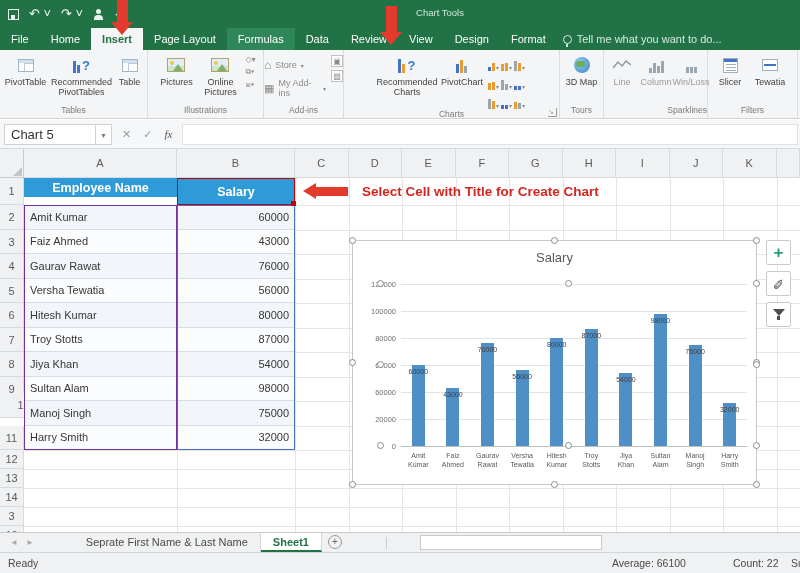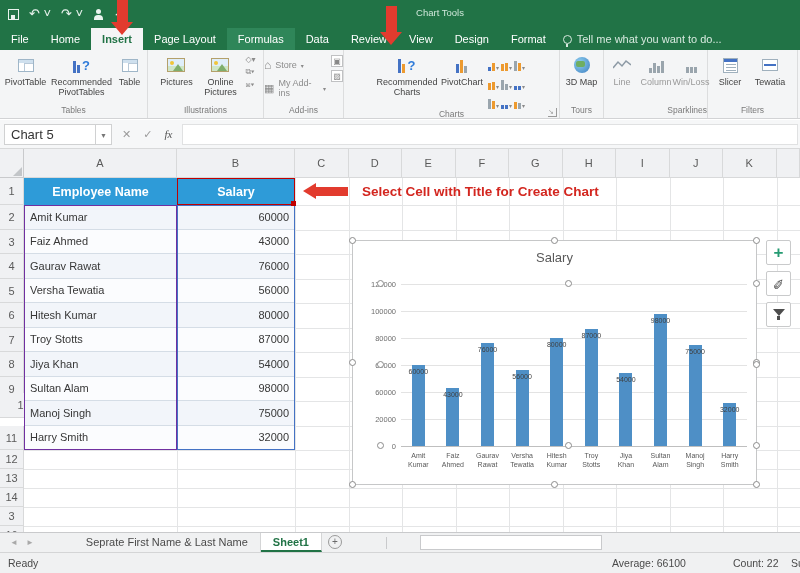--- a/index.html
+++ b/index.html
@@ -442,21 +442,21 @@
       <div class="abs gl" style="left: 24px; top: 178.5px; width: 776px; height: 1px;"></div>
       <div class="abs gl" style="left: 24px; top: 203px; width: 776px; height: 1px;"></div>
       <div class="abs gl" style="left: 24px; top: 227.5px; width: 776px; height: 1px;"></div>
       <div class="abs gl" style="left: 24px; top: 252px; width: 776px; height: 1px;"></div>
       <div class="abs gl" style="left: 24px; top: 276.5px; width: 776px; height: 1px;"></div>
       <div class="abs gl" style="left: 24px; top: 301px; width: 776px; height: 1px;"></div>
       <div class="abs gl" style="left: 24px; top: 320px; width: 776px; height: 1px;"></div>
       <div class="abs gl" style="left: 24px; top: 339px; width: 776px; height: 1px;"></div>
       <div class="abs gl" style="left: 24px; top: 358px; width: 776px; height: 1px;"></div>
       <div class="abs gl" style="left: 24px; top: 377px; width: 776px; height: 1px;"></div>
-      <div class="abs thdr" style="left: 24px; top: 29px; width: 153px; height: 27px; z-index: 5;">Employee Name</div>
+      <div class="abs thdr" style="left: 24px; top: 29px; width: 153px; height: 19px; z-index: 5;">Employee Name</div>
       <div class="abs thdr" style="left: 177px; top: 29px; width: 118px; height: 27px; z-index: 5; box-shadow: rgb(192, 0, 0) 0px 0px 0px 1px inset;">Salary</div>
       <div class="abs" style="left: 291px; top: 52px; width: 5px; height: 5px; background: rgb(192, 0, 0); z-index: 7;"></div>
       <div class="abs tcell" style="left: 24px; top: 56px; width: 153px; height: 24.5px; background: rgb(242, 245, 250); padding-left: 6px; z-index: 4; border-bottom: 1px solid rgb(213, 221, 230);">Amit Kumar</div>
       <div class="abs tcell" style="left: 177px; top: 56px; width: 118px; height: 24.5px; background: rgb(242, 245, 250); justify-content: flex-end; padding-right: 6px; z-index: 4; border-bottom: 1px solid rgb(213, 221, 230);">60000</div>
       <div class="abs tcell" style="left: 24px; top: 80.5px; width: 153px; height: 24.5px; background: rgb(251, 252, 254); padding-left: 6px; z-index: 4; border-bottom: 1px solid rgb(213, 221, 230);">Faiz Ahmed</div>
       <div class="abs tcell" style="left: 177px; top: 80.5px; width: 118px; height: 24.5px; background: rgb(251, 252, 254); justify-content: flex-end; padding-right: 6px; z-index: 4; border-bottom: 1px solid rgb(213, 221, 230);">43000</div>
       <div class="abs tcell" style="left: 24px; top: 105px; width: 153px; height: 24.5px; background: rgb(242, 245, 250); padding-left: 6px; z-index: 4; border-bottom: 1px solid rgb(213, 221, 230);">Gaurav Rawat</div>
       <div class="abs tcell" style="left: 177px; top: 105px; width: 118px; height: 24.5px; background: rgb(242, 245, 250); justify-content: flex-end; padding-right: 6px; z-index: 4; border-bottom: 1px solid rgb(213, 221, 230);">76000</div>
       <div class="abs tcell" style="left: 24px; top: 129.5px; width: 153px; height: 24.5px; background: rgb(251, 252, 254); padding-left: 6px; z-index: 4; border-bottom: 1px solid rgb(213, 221, 230);">Versha Tewatia</div>
       <div class="abs tcell" style="left: 177px; top: 129.5px; width: 118px; height: 24.5px; background: rgb(251, 252, 254); justify-content: flex-end; padding-right: 6px; z-index: 4; border-bottom: 1px solid rgb(213, 221, 230);">56000</div>

